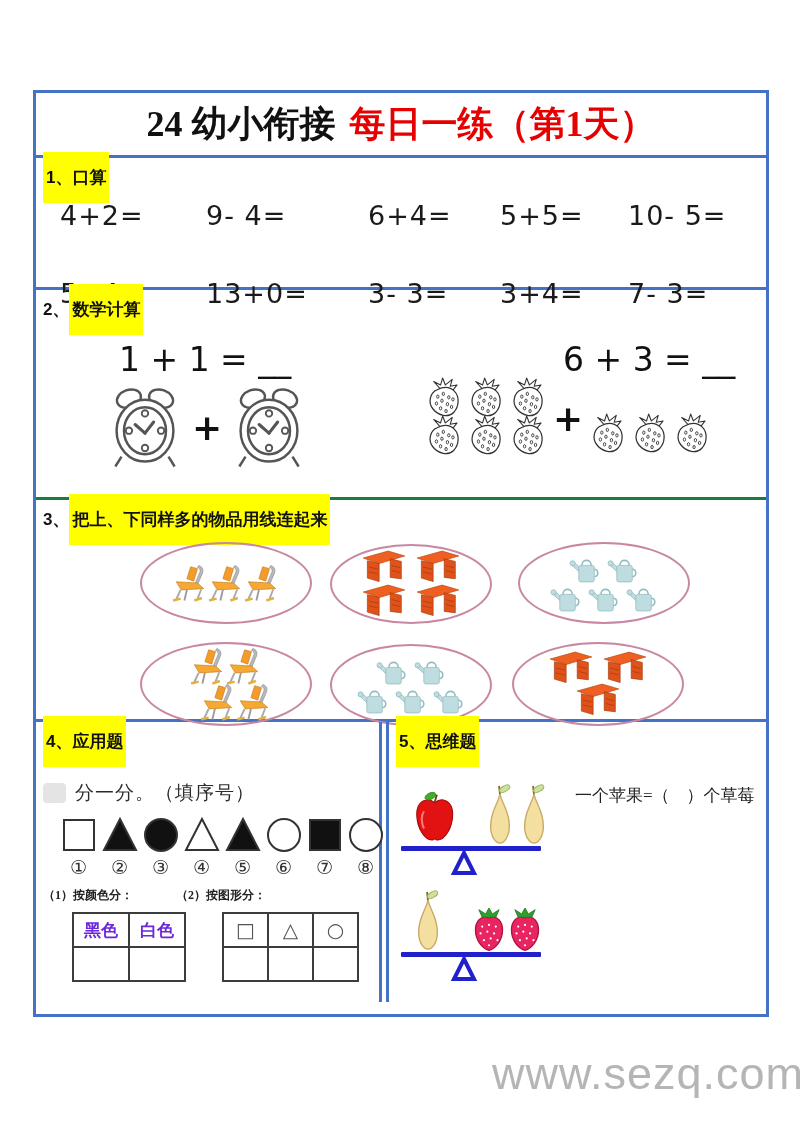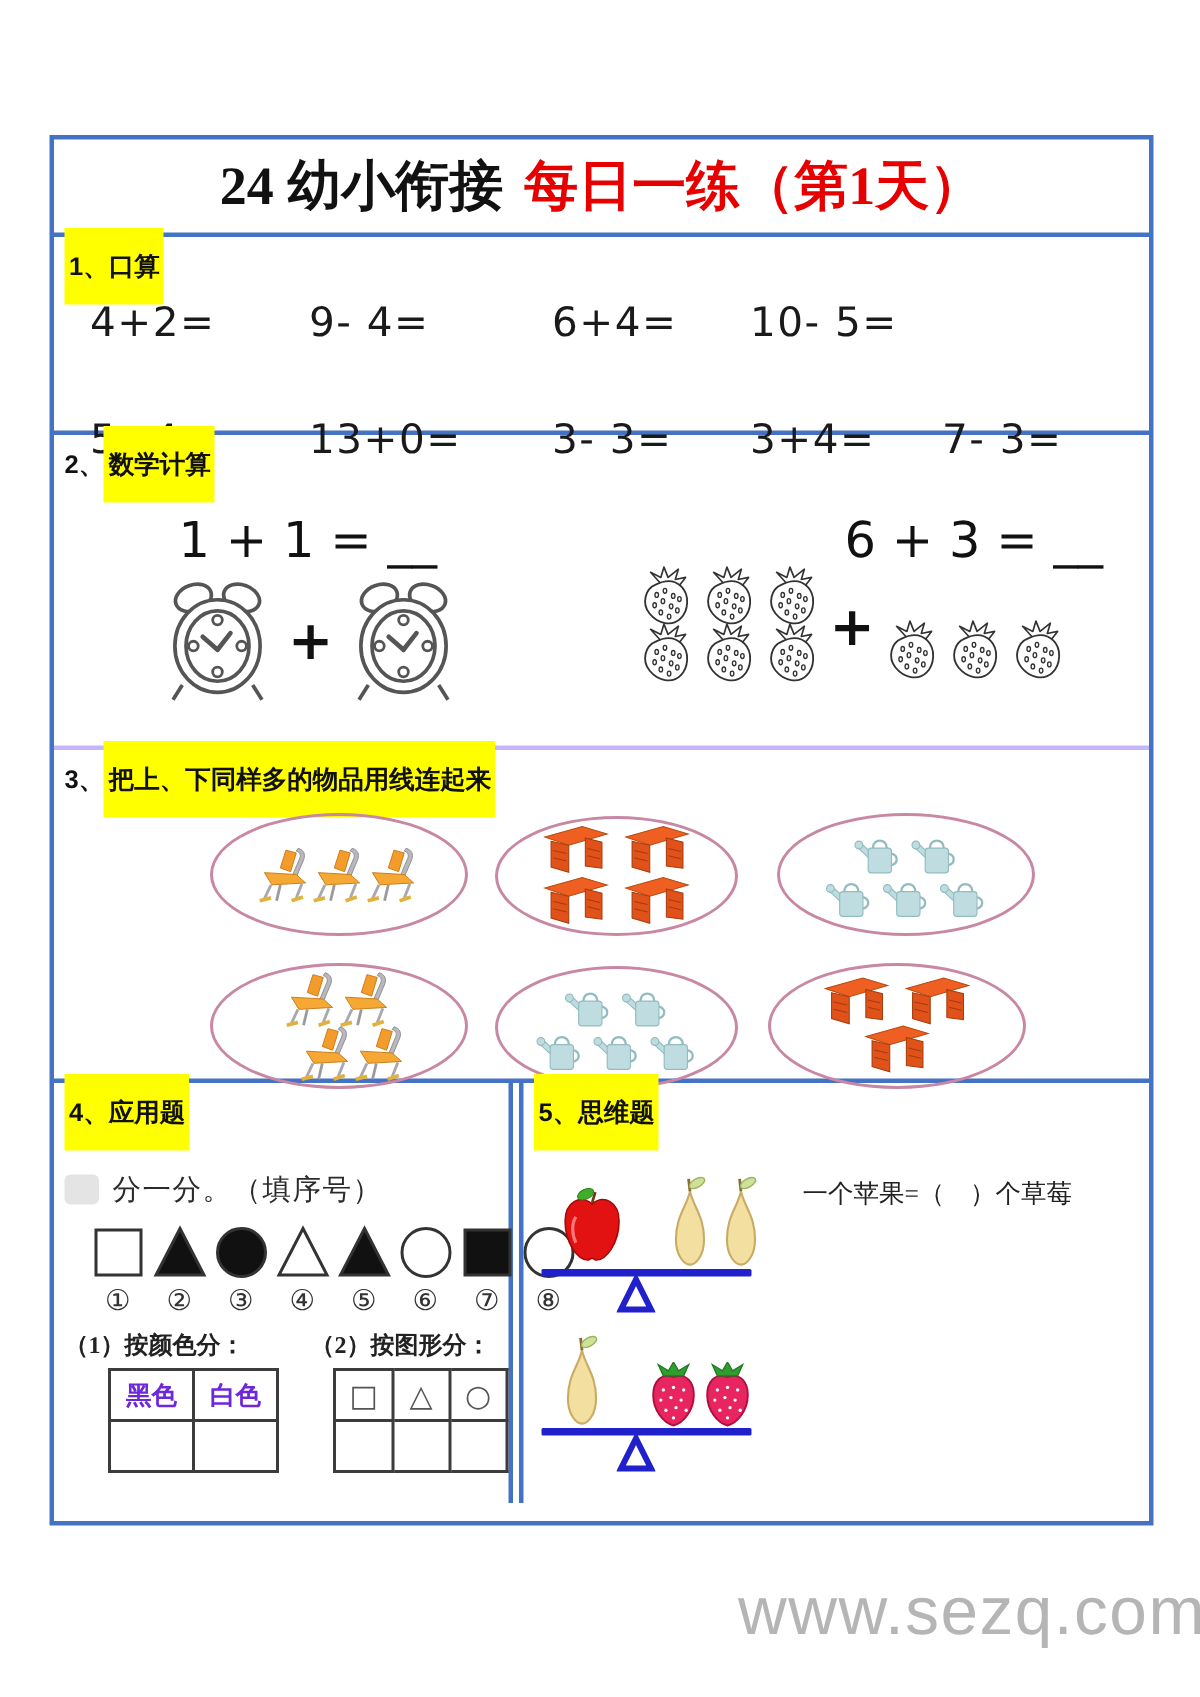--- a/index.html
+++ b/index.html
@@ -29,21 +29,21 @@
   .s1{position:relative;height:132px;border-bottom:3px solid #4472C4;}
   .oral-row{
     position:absolute;left:0;width:100%;padding-left:24px;padding-right:30px;
     display:grid;grid-template-columns:146px 162px 132px 128px auto;
     font-family:"DejaVu Sans",sans-serif;font-size:27px;color:#1a1a1a;letter-spacing:1px;
   }
   .oral-row.r1{top:42px;}
   .oral-row.r2{top:88px;margin-top:32px;}
 
   
-  .s2{position:relative;height:210px;border-bottom:3px solid #c4b5fd;}
+  .s2{position:relative;height:210px;border-bottom:3px solid #15803d;}
   .calc-p{position:absolute;top:50px;}
   .calc-p1{left:69px;}
   .calc-p2{left:387px;}
   .calc-eq{font-family:"DejaVu Sans",sans-serif;font-weight:normal;font-size:33px;color:#111;white-space:nowrap;}
   .calc-p1 .calc-eq{margin-left:14px;}
   .calc-p2 .calc-eq{margin-left:140px;}
   .calc-icons{display:flex;margin-top:6px;}
   .calc-icons.clocks{align-items:center;}
   .calc-icons.berries{align-items:flex-end;margin-top:0;}
   .plus-sign{font-family:"DejaVu Sans",sans-serif;font-weight:bold;font-size:36px;color:#111;margin:0 7px;}
@@ -68,35 +68,35 @@
   .o5{left:294px;top:144px;width:162px;height:82px;}
   .o6{left:476px;top:142px;width:172px;height:84px;}
   .oval .i-chair{width:50px;height:40px;margin:-2px -7px;}
   .oval .i-desk{width:54px;height:36px;margin:-1px 0px;}
   .oval .i-watering-can{width:38px;height:31px;margin:-1px 0px;}
   .o4 .icon-row:nth-child(2){margin-left:20px;}
   .o6 .icon-row:nth-child(2){margin-top:-2px;}
 
   
   .bottom-row{display:flex;height:280px;}
-  .s4{position:relative;width:306px;border-right:3px solid #4472C4;}
+  .s4{position:relative;width:346px;border-right:3px solid #4472C4;}
   .midgap{width:4px;background:#fff;}
   .s5{position:relative;flex:1;border-left:3px solid #4472C4;text-align:center;}
 
   .prompt-line{
     position:absolute;left:7px;top:58px;display:flex;align-items:center;
     font-family:"Liberation Serif",serif;font-size:19px;color:#2b2b2b;letter-spacing:1px;
   }
   .blob{width:23px;height:20px;background:#e4e4e4;border-radius:4px;margin-right:9px;}
   .shape-row{position:absolute;left:22px;top:94px;display:flex;}
   .shape-cell{width:41px;display:flex;flex-direction:column;align-items:center;}
   .shape-num{font-family:"DejaVu Sans",sans-serif;font-size:19px;color:#333;margin-top:4px;line-height:1;}
   .classify-line{
     position:absolute;left:7px;top:165px;font-family:"Liberation Serif",serif;
-    font-size:16px;font-weight:bold;color:#222;white-space:nowrap;
+    font-size:12px;font-weight:bold;color:#222;white-space:nowrap;
   }
   .classify-line .q2{margin-left:40px;}
   .ans-table{position:absolute;border-collapse:collapse;}
   .ans-table td{
     border:2px solid #3c3c3c;text-align:center;vertical-align:middle;
     font-family:"Liberation Serif",serif;font-weight:bold;font-size:17px;color:#6d28d9;
   }
   .ctable{left:36px;top:190px;}
   .ctable td{width:56px;height:34px;}
   .stable{left:186px;top:190px;}
@@ -242,20 +242,21 @@
   </div>
 
   <div class="s1">
     <div class="sec-label">
       <span class="hl"><span>1、</span><span>口算</span></span>
     </div>
     <div class="oral-row r1">
       <div>4+2=</div>
       <div>9- 4=</div>
       <div>6+4=</div>
+      <div>5+5=</div>
       <div>10- 5=</div>
     </div>
     <div class="oral-row r2">
       <div>5+4=</div>
       <div>13+0=</div>
       <div>3- 3=</div>
       <div>3+4=</div>
       <div>7- 3=</div>
     </div>
   </div>

